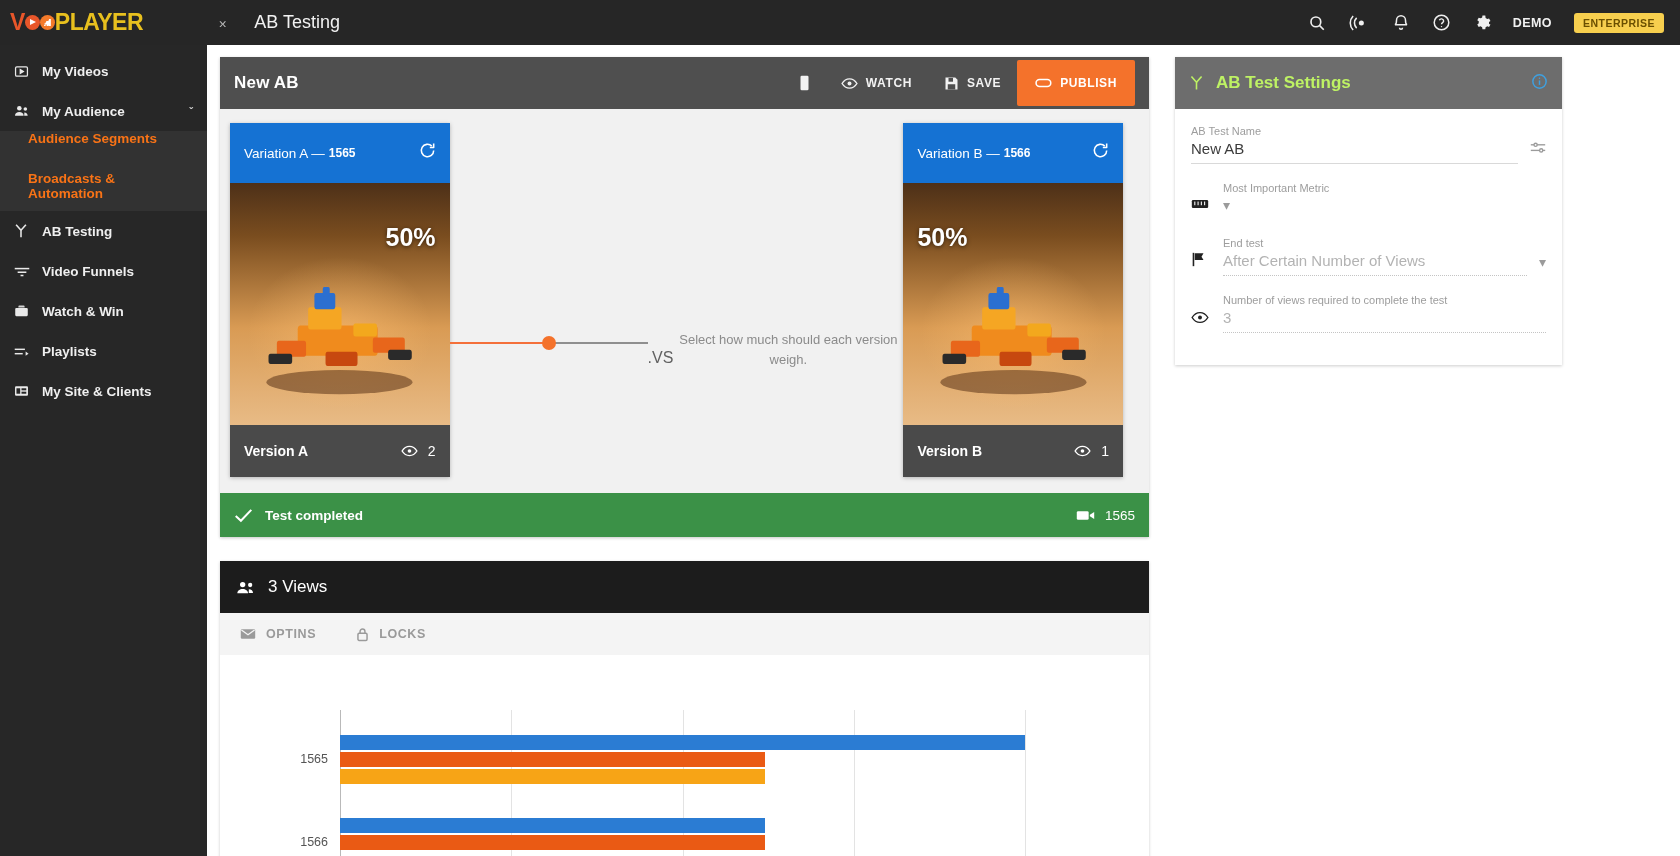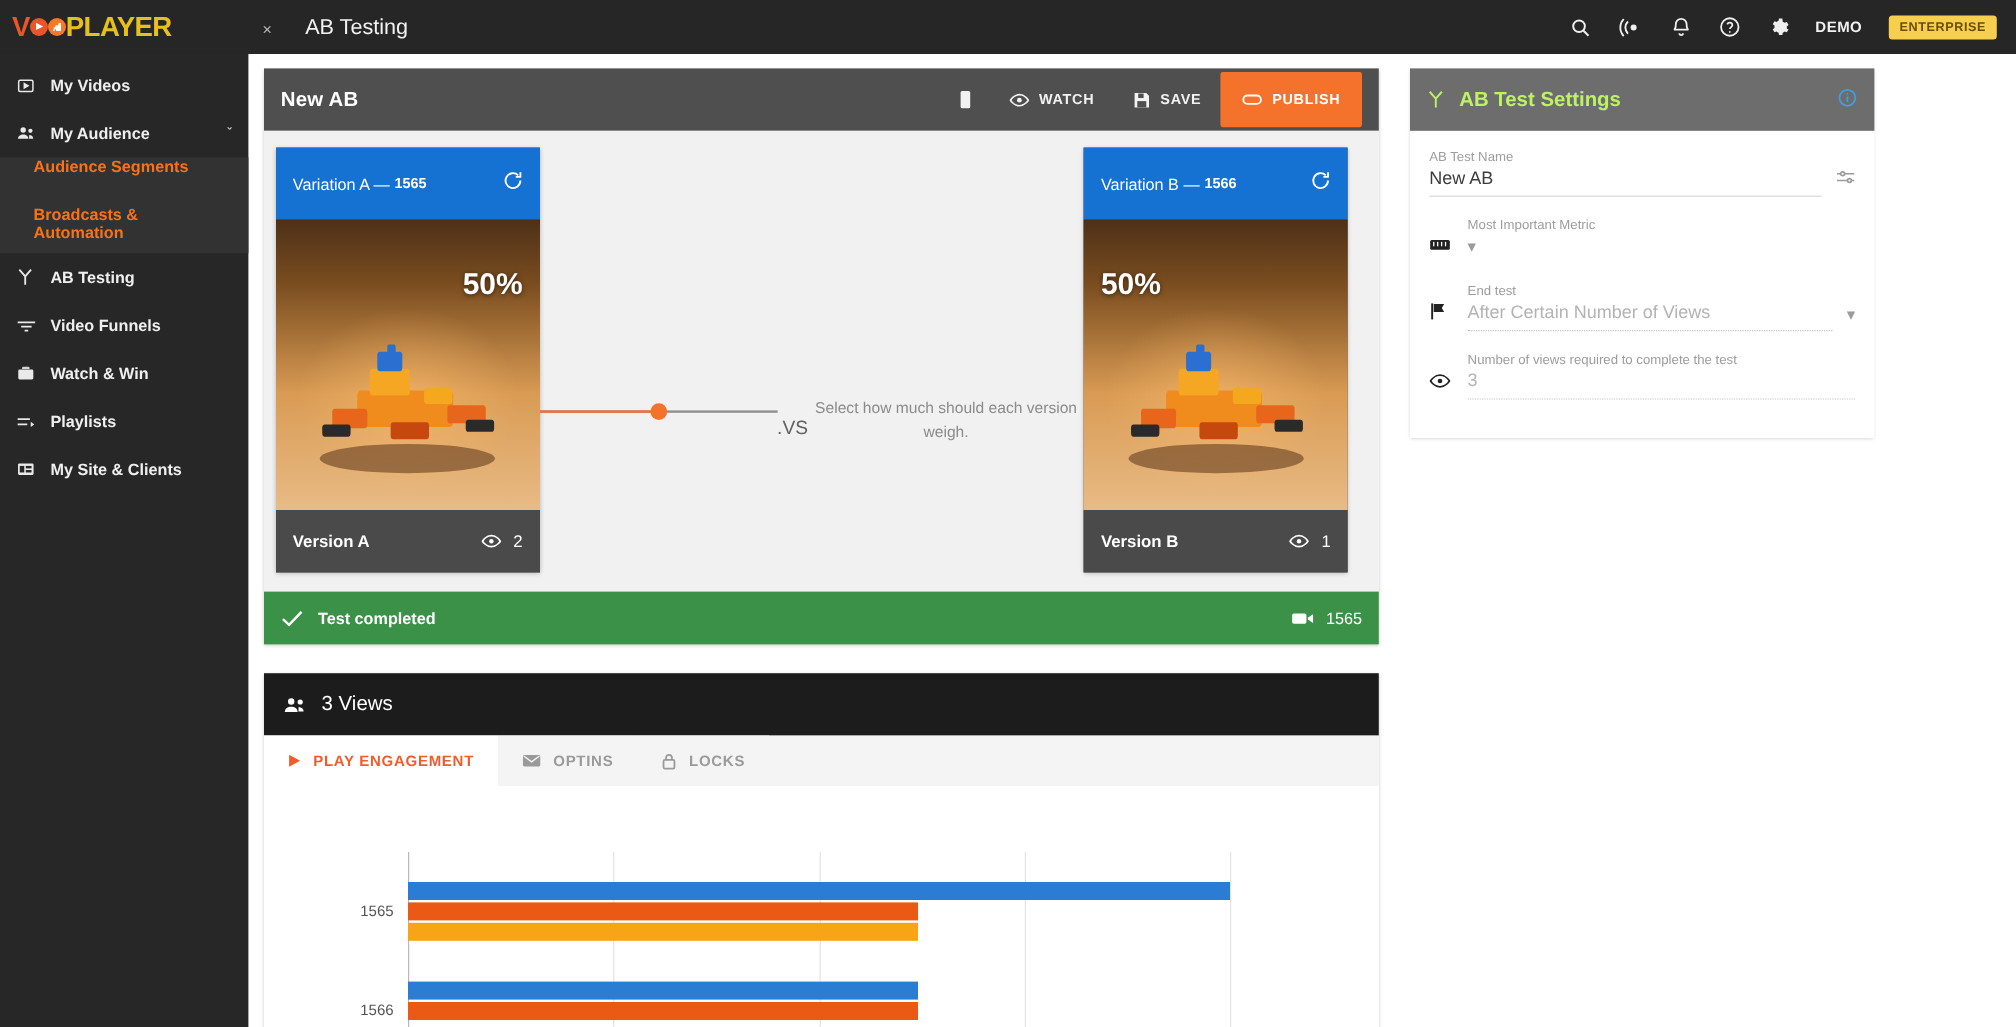--- a/index.html
+++ b/index.html
@@ -506,26 +506,20 @@
           <svg width="20" height="15" viewBox="0 0 24 18" fill="currentColor">
             <circle cx="8" cy="5.5" r="3.2"></circle>
               <circle cx="17" cy="6" r="2.6"></circle>
             <path d="M1.6 16c0-3.3 2.9-5.2 6.4-5.2s6.4 1.9 6.4 5.2z"></path>
             <path d="M15.4 11c3 .2 5 1.8 5 4.6h-5.1z"></path>
           </svg>
           <span class="vh-count">3 Views</span>
         </div>
 
         <div class="tabs">
-          <div class="tab active">
-            <svg width="11" height="12" viewBox="0 0 12 13" fill="currentColor">
-                <path d="M1 1l10 5.5L1 12z"></path>
-              </svg>
-            <span>PLAY ENGAGEMENT</span>
-          </div>
           <div class="tab">
             <svg width="16" height="12" viewBox="0 0 20 14" fill="none" stroke="currentColor" stroke-width="1.8">
               <rect x="1" y="1" width="18" height="12" rx="1.5" fill="currentColor" stroke="none"></rect>
               <path d="M1.8 2l8.2 6 8.2-6" stroke="#f4f4f4" stroke-width="1.6"></path>
             </svg>
             <span>OPTINS</span>
           </div>
           <div class="tab">
             <svg width="13" height="15" viewBox="0 0 16 18" fill="none" stroke="currentColor" stroke-width="1.8">
               <rect x="2.4" y="7.5" width="11.2" height="8.8" rx="1.4"></rect>

